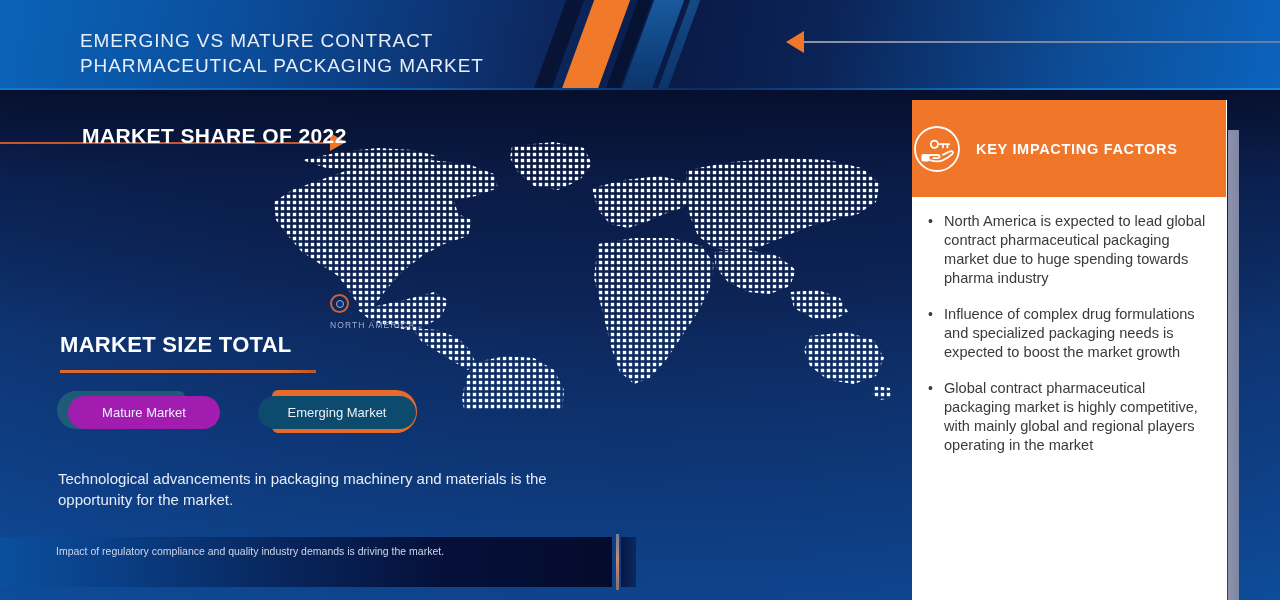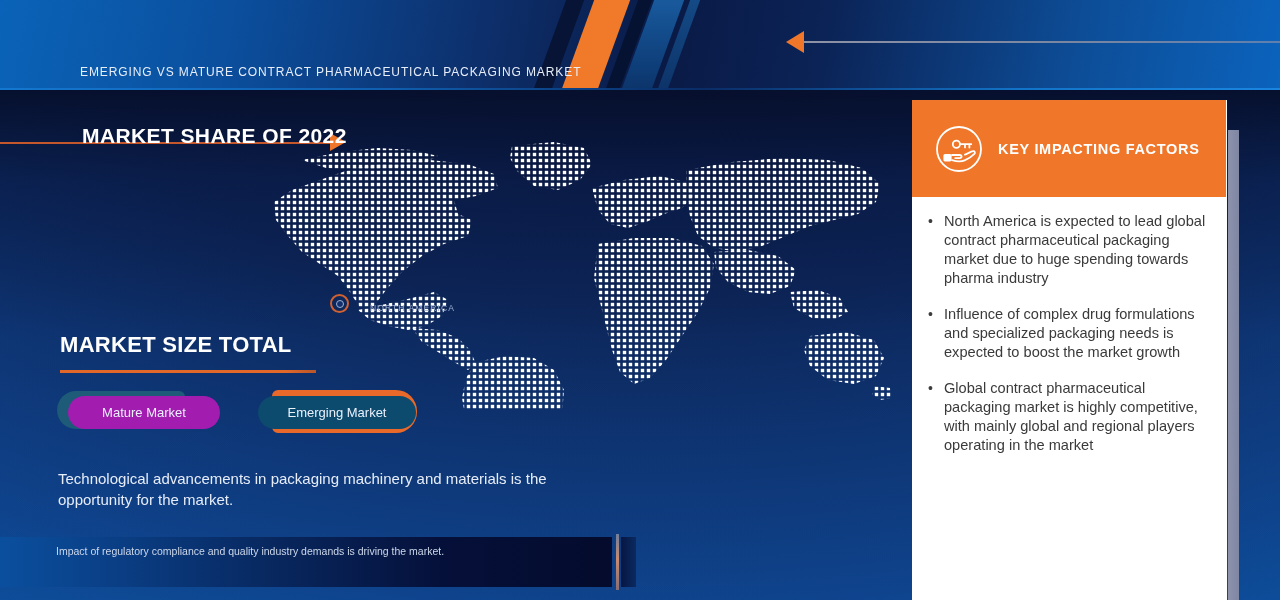--- a/index.html
+++ b/index.html
@@ -3,21 +3,21 @@
 <meta charset="utf-8">
 <style>
   html,body{margin:0;padding:0;background:#0b1b3f;}
   body{width:1280px;height:600px;overflow:hidden;font-family:"Liberation Sans",sans-serif;}
   #stage{position:relative;width:1280px;height:600px;overflow:hidden;}
 
   
   .header{position:absolute;left:0;top:0;width:1280px;height:90px;overflow:hidden;
     background:linear-gradient(100deg,#0a63b8 0%,#0b4f9e 18%,#0d2f6b 38%,#0a1a46 52%,#0b2356 64%,#0d4d97 84%,#0b63bd 100%);}
   .hdr-title{position:absolute;left:80px;top:28px;width:520px;
-    color:#e8eef8;font-size:12px;letter-spacing:.9px;line-height:25px;text-transform:uppercase;font-weight:400;margin-top:32px;}
+    color:#e8eef8;font-size:19px;letter-spacing:.9px;line-height:25px;text-transform:uppercase;font-weight:400;}
   .stripe{position:absolute;top:-30px;height:160px;transform:skewX(-20deg);}
   .stripe.orange{left:576px;width:36px;background:#f07a2a;}
   .stripe.dk1{left:548px;width:18px;background:#071436;}
   .stripe.dk2{left:620px;width:14px;background:#061232;}
   .stripe.blu{left:636px;width:30px;background:linear-gradient(180deg,#1d66ad 0%,#0e3e79 60%,#09244f 100%);}
   .stripe.blu2{left:672px;width:10px;background:linear-gradient(180deg,#16518f,#0a2a5c);}
   .hdr-arrowline{position:absolute;left:800px;top:41px;width:480px;height:2px;
     background:linear-gradient(90deg,#8e93a6 0%,#7a86a0 55%,#5f7fae 100%);}
   .hdr-arrowhead{position:absolute;left:786px;top:31px;width:0;height:0;
     border-top:11px solid transparent;border-bottom:11px solid transparent;border-right:18px solid #f0762a;}
@@ -33,21 +33,21 @@
 
   
   .ms-line{position:absolute;left:0;top:142px;width:330px;height:2px;background:#c4572c;}
   .ms-arrow{position:absolute;left:330px;top:133px;width:0;height:0;
     border-top:9px solid transparent;border-bottom:9px solid transparent;border-left:16px solid #f0762a;}
   .ms-title{position:absolute;left:82px;top:124px;color:#ffffff;font-size:21px;font-weight:700;letter-spacing:.4px;}
 
   
   .map{position:absolute;left:262px;top:140px;width:640px;height:270px;}
   .map svg{display:block;width:640px;height:270px;}
-  .na-marker{position:absolute;left:330px;top:294px;display:flex;align-items:flex-end;gap:21px;}
+  .na-marker{position:absolute;left:330px;top:294px;display:flex;align-items:flex-start;gap:7px;flex-direction:column;}
   .na-ring{width:15px;height:15px;border-radius:50%;border:2px solid #d1612f;
     display:flex;align-items:center;justify-content:center;}
   .na-dot{width:6px;height:6px;border-radius:50%;background:#12306b;border:1px solid #9fb2d6;}
   .na-label{color:#9db0d4;font-size:8.5px;letter-spacing:1.1px;}
 
   
   .mst-title{position:absolute;left:60px;top:332px;color:#fff;font-size:22px;font-weight:700;letter-spacing:.3px;}
   .mst-rule{position:absolute;left:60px;top:370px;width:256px;height:3px;
     background:linear-gradient(90deg,#e2682a 0%,#e2682a 88%,#b8562a 100%);}
   .pill{position:absolute;border-radius:22px;display:flex;align-items:center;justify-content:center;
@@ -71,21 +71,21 @@
     background:linear-gradient(180deg,#6f7f9c,#c98a6e 45%,#8a6d73);}
   .btm-band2{position:absolute;left:621px;top:537px;width:15px;height:50px;
     background:linear-gradient(90deg,#071642,#0a2a60);}
   .btm-text{position:absolute;left:56px;top:544px;width:500px;color:#ccd7ea;font-size:10.5px;line-height:15px;}
 
   
   .panel-shadow{position:absolute;left:1228px;top:130px;width:11px;height:470px;
     background:linear-gradient(90deg,#8d93ad,#7f86a2);}
   .panel{position:absolute;left:912px;top:100px;width:315px;height:500px;background:#ffffff;}
   .panel-head{position:absolute;left:912px;top:100px;width:314px;height:97px;background:#f0762a;
-    display:flex;align-items:center;gap:14px;padding-left:22px;box-sizing:border-box;}
+    display:flex;align-items:center;gap:14px;box-sizing:border-box;}
   .panel-head-title{color:#ffffff;font-size:14.5px;font-weight:700;letter-spacing:.7px;}
   .key-icon{width:50px;height:50px;flex:0 0 50px;}
   .bullets{position:absolute;left:928px;top:212px;width:286px;}
   .bullet{display:flex;gap:10px;margin-bottom:17px;}
   .bullet-dot{color:#3d3d3d;font-size:14px;line-height:19px;flex:0 0 6px;}
   .bullet-text{color:#3a3a3a;font-size:14.6px;line-height:19px;}
 </style>
 </head>
 <body>
 

